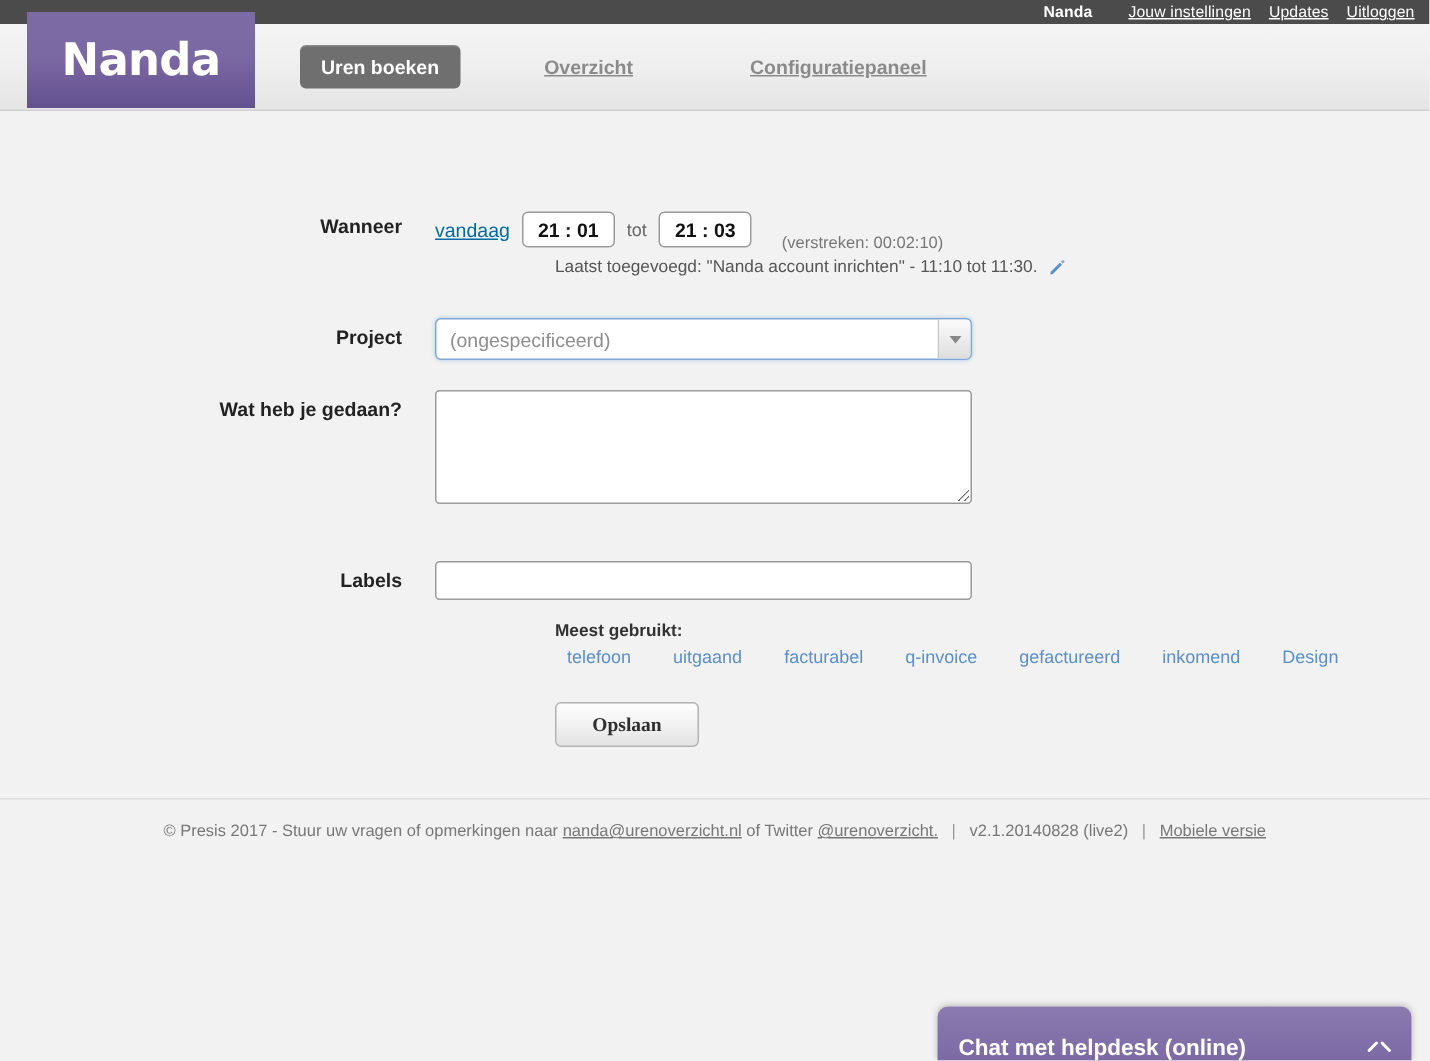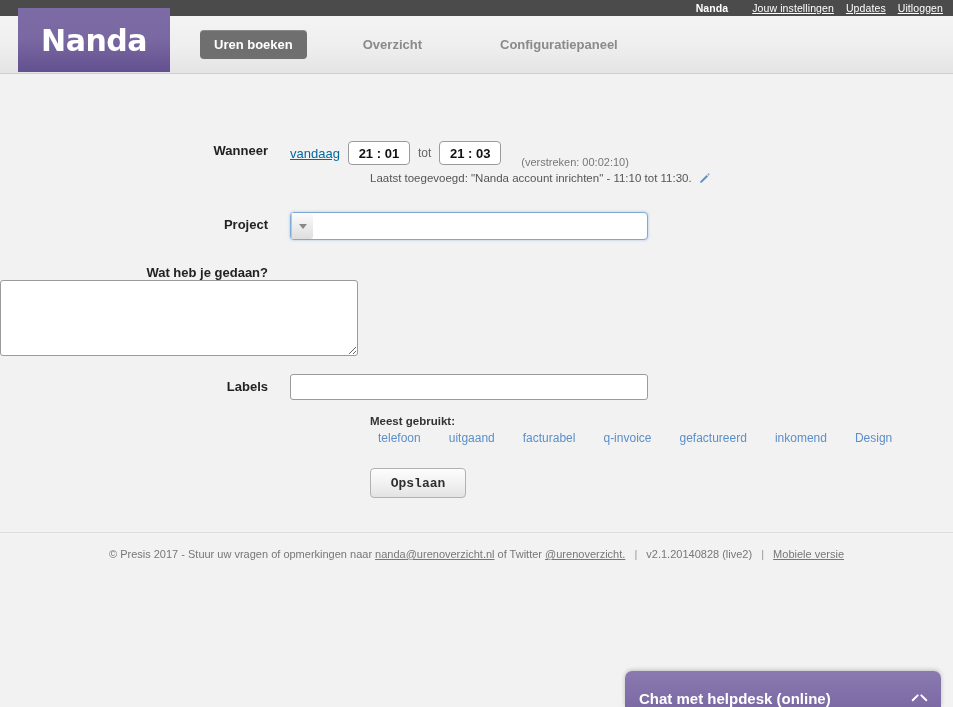--- a/index.html
+++ b/index.html
@@ -78,20 +78,21 @@
     position: absolute;
     left: 200px;
     top: 14px;
     display: flex;
     align-items: center;
   }
   .nav-item {
     font-size: 13px;
     font-weight: bold;
     color: #8a8a8a;
+    text-decoration: underline;
     padding: 0 14px;
     cursor: pointer;
     white-space: nowrap;
   }
   .nav-item.active {
     background: #6f6f6f;
     color: #ffffff;
     text-decoration: none;
     border-radius: 4px;
     padding: 7px 14px;
@@ -201,21 +202,21 @@
     cursor: pointer;
   }
   .arrow-tri {
     width: 0; height: 0;
     border-left: 4px solid transparent;
     border-right: 4px solid transparent;
     border-top: 5px solid #888;
   }
 
   
-  .row-textarea { left: 0; top: 186px; flex-direction: column; }
+  .row-textarea { left: 0; top: 186px; }
   .big-textarea {
     width: 358px;
     height: 76px;
     border: 1px solid #9b9b9b;
     border-radius: 3px;
     background: #ffffff;
     resize: both;
     font-family: "Liberation Sans", sans-serif;
     font-size: 13px;
     padding: 5px 6px;
@@ -263,21 +264,21 @@
   .tag-link:last-child { margin-right: 0; }
 
   
   .save-wrap { position: absolute; left: 370px; top: 394px; }
   .save-button {
     width: 96px;
     height: 30px;
     background: linear-gradient(to bottom, #fdfdfd 0%, #f2f2f2 50%, #e3e3e3 100%);
     border: 1px solid #b2b2b2;
     border-radius: 4px;
-    font-family: Liberation Mono, monospace;
+    font-family: Liberation Serif, serif;
     font-size: 13px;
     font-weight: bold;
     color: #2f2f2f;
     cursor: pointer;
   }
 
   
   .footer-divider {
     position: absolute;
     left: 0; top: 532px;
@@ -380,20 +381,21 @@
         <path d="M1.5 9.2 L7.6 3.1 L9.0 4.5 L2.9 10.6 L1.2 11.0 Z" fill="#5b8fc9"></path>
         <path d="M8.2 2.5 L9.6 1.1 L10.9 2.4 L9.5 3.8 Z" fill="#86aed8"></path>
       </svg>
     </span>
   </div>
 
   <div class="form-row row-project">
     <div class="form-label">Project</div>
     <div class="form-field">
       <div class="select-wrap">
+        <span class="select-value">(ongespecificeerd)</span>
         <span class="select-arrow">
           <span class="arrow-tri"></span>
         </span>
       </div>
     </div>
   </div>
 
   <div class="form-row row-textarea">
     <div class="form-label">Wat heb je gedaan?</div>
     <div class="form-field">

